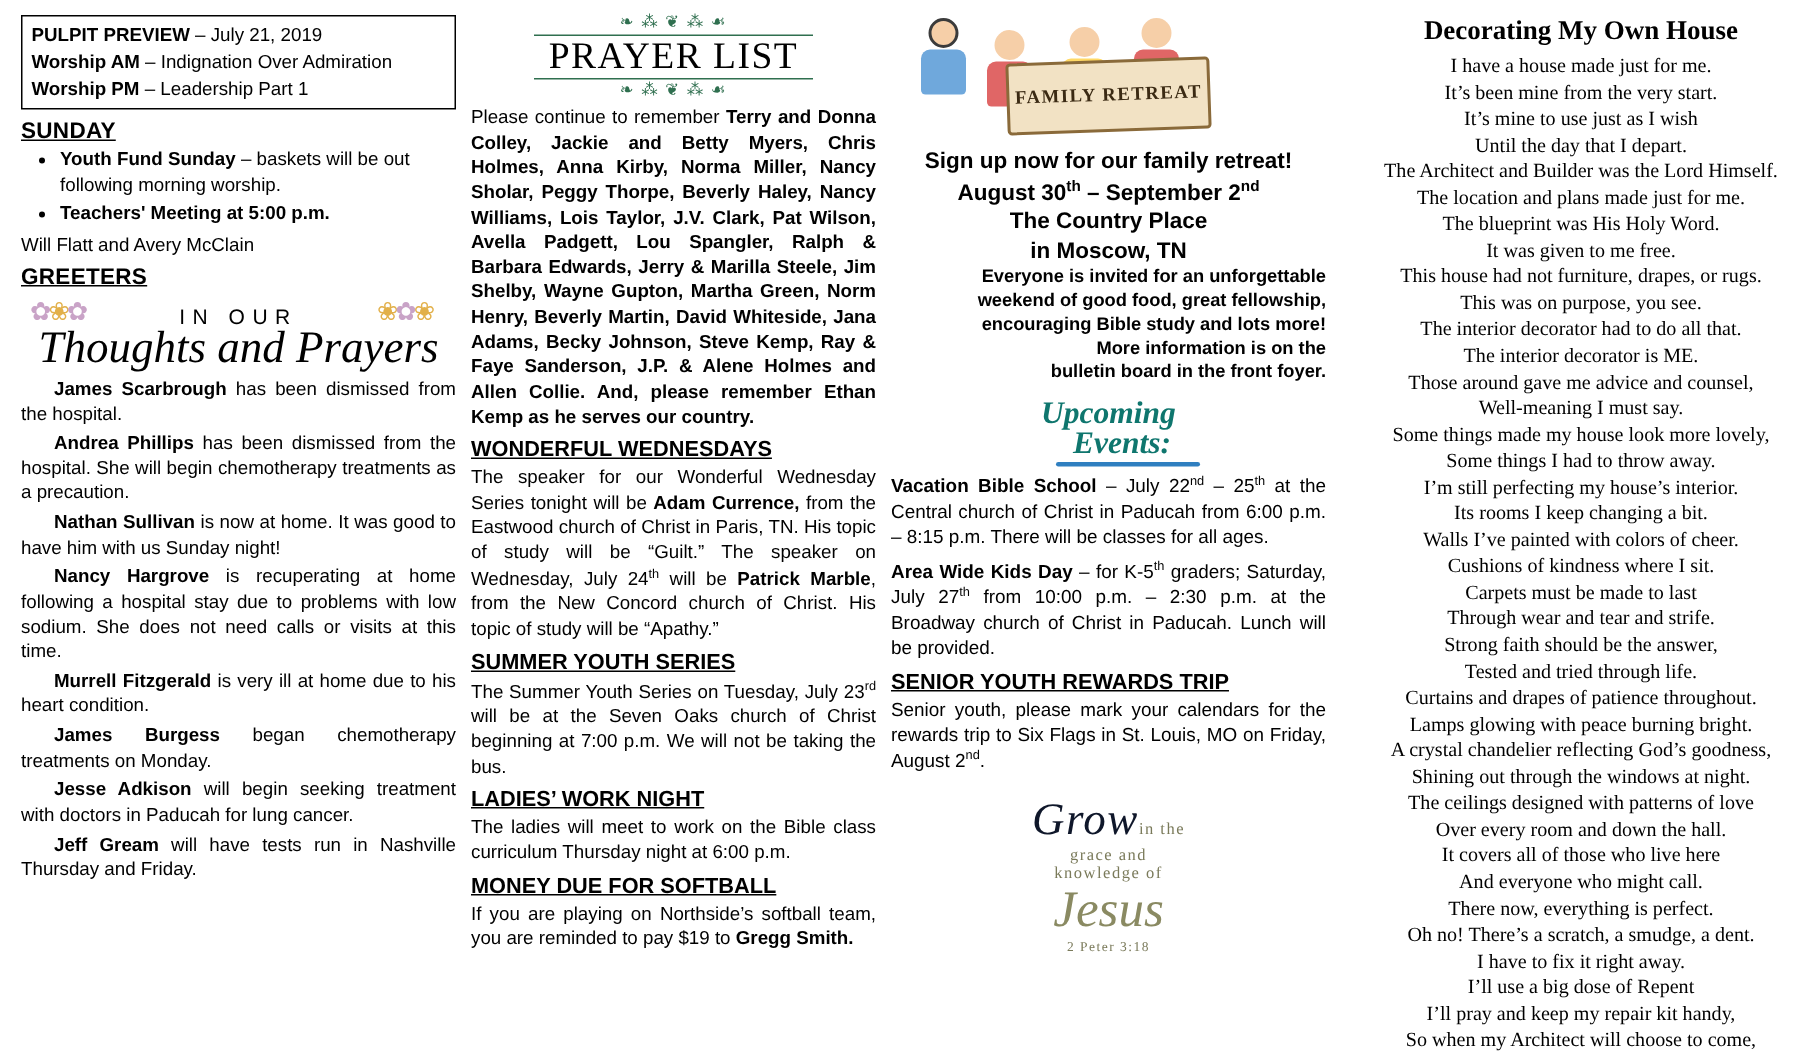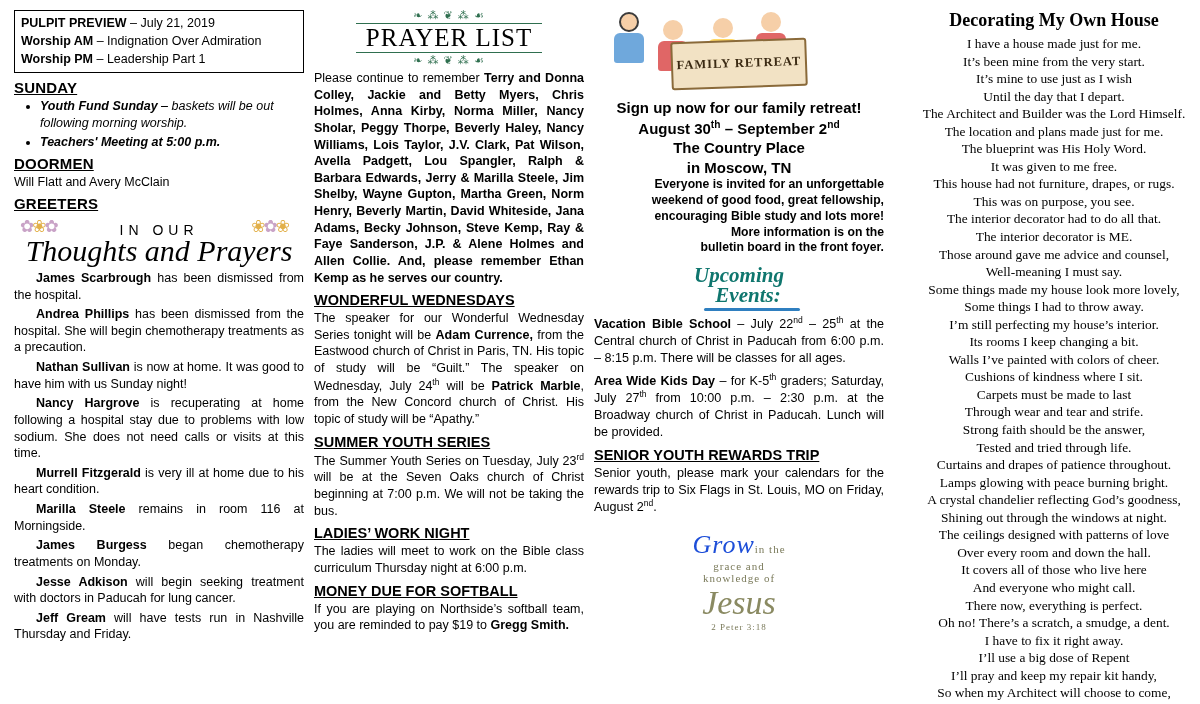--- a/index.html
+++ b/index.html
@@ -36,21 +36,20 @@
     font-size:15px;
     text-decoration:underline;
     margin:4px 0 2px 0;
     letter-spacing:.2px;
   }
   ul.bullets{
     margin:0 0 4px 0;
     padding-left:26px;
     font-size:12.5px;
     line-height:1.35;
-    font-style:italic;
   }
   ul.bullets li{margin-bottom:2px;}
   .body-txt{font-size:12.5px;line-height:1.35;margin:0 0 4px 0;}
 
   .tp-banner{
     text-align:center;
     margin:10px 0 4px 0;
     position:relative;
   }
   .tp-line1{
@@ -137,21 +136,21 @@
   .upcoming-underline{
     width:96px;height:3px;background:#2f7fc0;border-radius:2px;
     margin:2px auto 0 110px;
   }
   .col3 p{font-size:12.6px;line-height:1.33;text-align:justify;margin:0 0 5px 0;}
   .col3 p b{font-weight:bold;}
   .grow-art{
     margin-top:14px;text-align:center;color:#7a7a5a;
     font-family:"Liberation Serif", serif;
   }
-  .grow-1{font-size:26px;font-style:italic;color:#1d4ed8;letter-spacing:1px;}
+  .grow-1{font-size:30px;font-style:italic;color:#0f172a;letter-spacing:1px;}
   .grow-2{font-size:11px;letter-spacing:1px;}
   .grow-3{font-size:34px;font-style:italic;color:#8a8a62;}
   .grow-4{font-size:9px;letter-spacing:1px;}
 
   
   .poem-title{
     font-family:"Liberation Serif", serif;
     font-weight:bold;font-size:18px;text-align:center;margin:0 0 4px 0;
   }
   .poem{
@@ -179,38 +178,36 @@
         <b>Worship PM</b><span> – Leadership Part 1</span>
       </div>
     </div>
 
     <div class="sec-head">SUNDAY</div>
     <ul class="bullets">
       <li><b>Youth Fund Sunday</b> – baskets will be out following morning worship.</li>
       <li><b>Teachers' Meeting at 5:00 p.m.</b></li>
     </ul>
 
-    <div class="sec-head">DOORMEN</div>
     <p class="body-txt">Will Flatt and Avery McClain</p>
 
     <div class="sec-head">GREETERS</div>
 
     <div class="tp-banner">
       <span class="flower l"><span class="petal">✿</span><span class="petal2">❀</span><span class="petal">✿</span></span>
       <span class="flower r"><span class="petal2">❀</span><span class="petal">✿</span><span class="petal2">❀</span></span>
       <div class="tp-line1">IN OUR</div>
       <div class="tp-line2">Thoughts and Prayers</div>
     </div>
 
     <div class="tp-item"><b>James Scarbrough</b><span> has been dismissed from the hospital.</span></div>
     <div class="tp-item"><b>Andrea Phillips</b><span> has been dismissed from the hospital. She will begin chemotherapy treatments as a precaution.</span></div>
     <div class="tp-item"><b>Nathan Sullivan</b><span> is now at home. It was good to have him with us Sunday night!</span></div>
     <div class="tp-item"><b>Nancy Hargrove</b><span> is recuperating at home following a hospital stay due to problems with low sodium. She does not need calls or visits at this time.</span></div>
     <div class="tp-item"><b>Murrell Fitzgerald</b><span> is very ill at home due to his heart condition.</span></div>
-    <div class="tp-item"><b>Marilla Steele</b><span> remains in room 116 at Morningside.</span></div>
     <div class="tp-item"><b>James Burgess</b><span> began chemotherapy treatments on Monday.</span></div>
     <div class="tp-item"><b>Jesse Adkison</b><span> will begin seeking treatment with doctors in Paducah for lung cancer.</span></div>
     <div class="tp-item"><b>Jeff Gream</b><span> will have tests run in Nashville Thursday and Friday.</span></div>
   </div>
 
   <div class="col col2">
 
     <div class="prayer-head-wrap">
       <div class="prayer-swirl">❧ ⁂ ❦ ⁂ ☙</div>
       <div class="prayer-title">PRAYER LIST</div>

